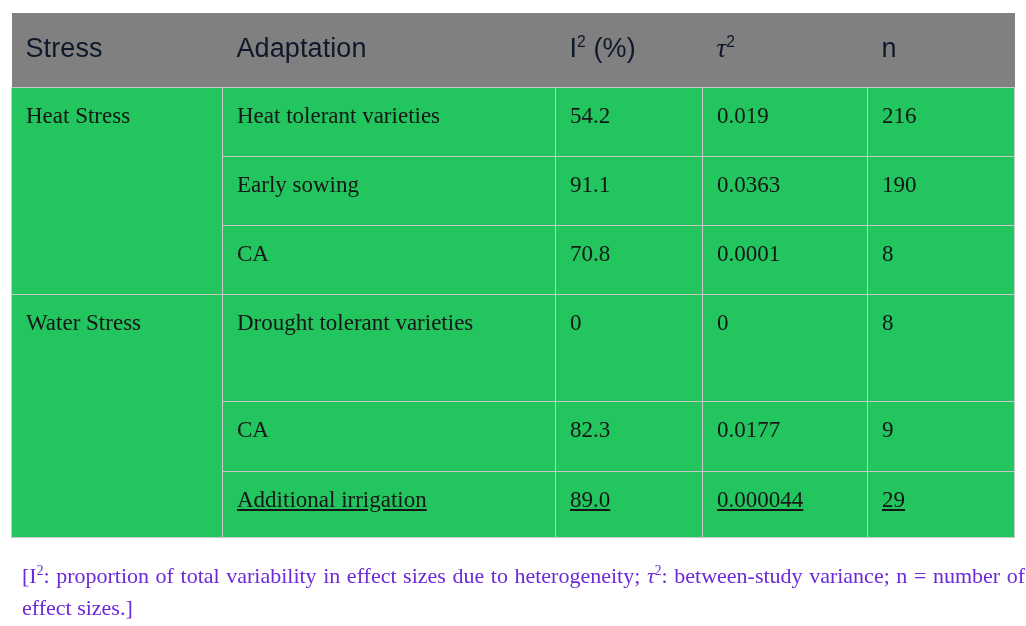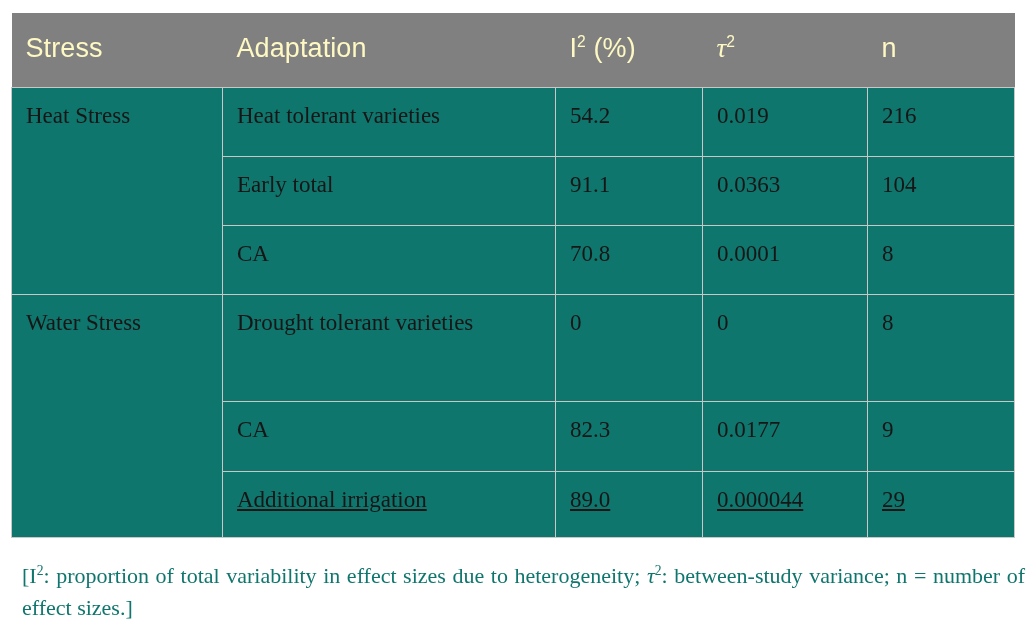--- a/index.html
+++ b/index.html
@@ -25,42 +25,42 @@
 
   table.meta-table {
     width: 1003px;
     border-collapse: collapse;
     table-layout: fixed;
     border: none;
   }
 
   table.meta-table thead th {
     background: #808080;
-    color: #fef9c3;
+    color: #0f172a;
     font-family: "Liberation Sans", sans-serif;
     font-weight: 400;
     font-size: 27px;
     line-height: 1.1;
     text-align: left;
     padding: 14px 14px 16px 14px;
     height: 74px;
     vertical-align: middle;
     border: none;
     letter-spacing: 0.1px;
   }
 
   table.meta-table tbody td {
     border: 1px solid #c8c8c8;
     font-family: "Liberation Serif", serif;
     font-size: 23px;
     line-height: 1.42;
     color: #161616;
     padding: 12px 14px 12px 14px;
     vertical-align: top;
-    background: #0f766e;
+    background: #22c55e;
   }
 
   
   .col-stress      { width: 211px; }
   .col-adaptation  { width: 333px; }
   .col-i2          { width: 147px; }
   .col-tau         { width: 165px; }
   .col-n           { width: 147px; }
 
   td.group-cell {
@@ -91,21 +91,21 @@
     font-style: italic;
     font-size: 1.0em;
   }
 
   .footnote {
     margin: 22px 12px 18px 11px;
     width: 1003px;
     font-family: "Liberation Serif", serif;
     font-size: 22px;
     line-height: 1.48;
-    color: #0f766e;
+    color: #6d28d9;
     text-align: justify;
     text-justify: inter-word;
   }
 </style>
 </head>
 <body>
 
 <div class="sheet">
 
   <table class="meta-table">
@@ -141,24 +141,24 @@
 
       <tr class="row-h1">
         <td class="group-cell" rowspan="3">Heat Stress</td>
         <td>Heat tolerant varieties</td>
         <td>54.2</td>
         <td>0.019</td>
         <td>216</td>
       </tr>
 
       <tr class="row-h2">
-        <td>Early total</td>
+        <td>Early sowing</td>
         <td>91.1</td>
         <td>0.0363</td>
-        <td>104</td>
+        <td>190</td>
       </tr>
 
       <tr class="row-h3">
         <td>CA</td>
         <td>70.8</td>
         <td>0.0001</td>
         <td>8</td>
       </tr>
 
       <tr class="row-w1">

